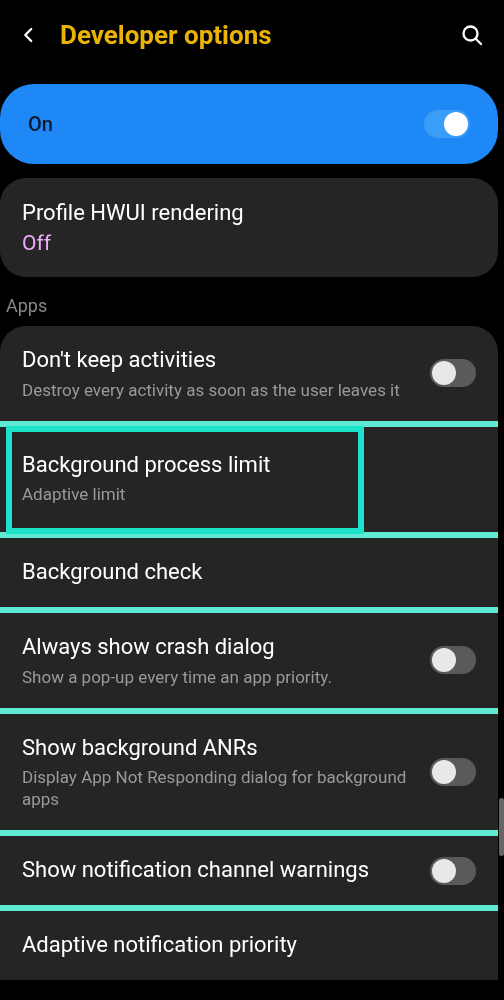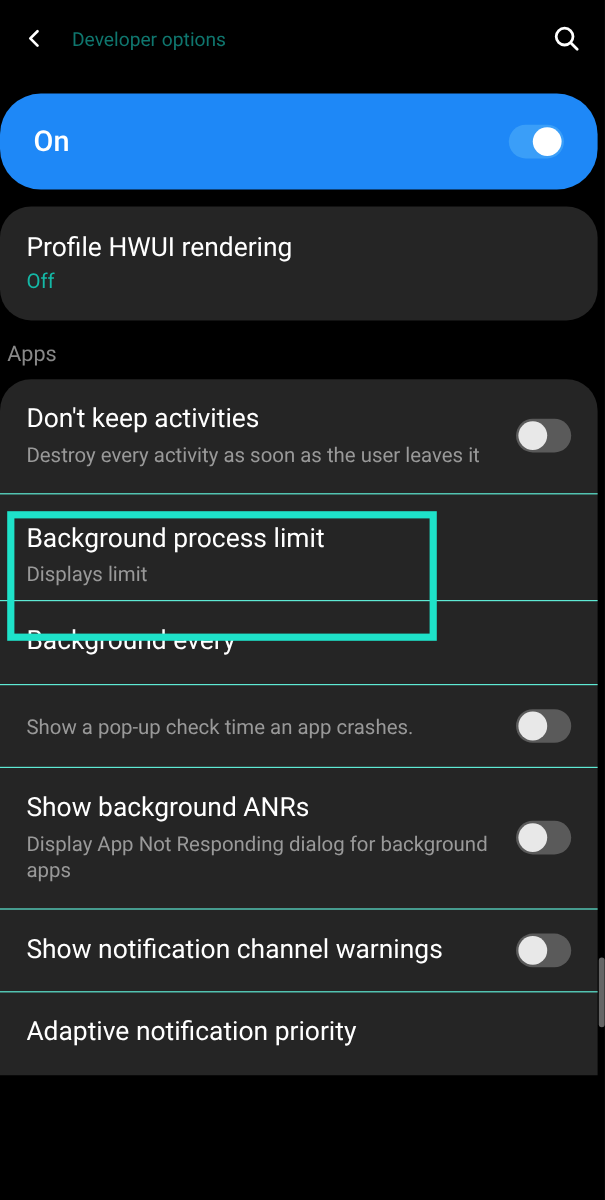--- a/index.html
+++ b/index.html
@@ -24,46 +24,46 @@
     }
     .back-icon {
       width: 18px;
       height: 18px;
     }
     .back-icon svg {
       width: 100%;
       height: 100%;
     }
     .title {
-      font-size: 16px;
-      font-weight: 400;
+      font-size: 26px;
+      font-weight: 700;
       flex: 1;
-      color: #0f766e;
+      color: #eab308;
     }
     .search-icon {
       width: 24px;
       height: 24px;
     }
     .search-icon svg {
       width: 100%;
       height: 100%;
     }
     .on-card {
       background: #1e88f7;
       margin: 10px 6px 14px 0px;
       border-radius: 34px;
       padding: 26px 28px;
       display: flex;
       align-items: center;
       justify-content: space-between;
     }
     .on-label {
-      font-size: 24px;
+      font-size: 20px;
       font-weight: 500;
-      color: #ffffff;
+      color: #0f172a;
     }
     .toggle {
       width: 46px;
       height: 28px;
       border-radius: 14px;
       position: relative;
       flex-shrink: 0;
     }
     .toggle-on-blue {
       background: #3a9ef8;
@@ -94,40 +94,40 @@
     }
     .card-item {
       padding: 20px 22px;
     }
     .item-title {
       font-size: 22px;
       color: #fff;
       margin-bottom: 6px;
     }
     .item-sub {
-      font-size: 17px;
-      color: #14b8a6;
+      font-size: 21px;
+      color: #f0abfc;
     }
     .section-header {
       font-size: 18px;
       color: #888;
       padding: 18px 22px 10px 6px;
     }
     .list-card {
       background: #252525;
       margin: 0 6px 0 0;
       border-radius: 26px 26px 0 0;
     }
     .list-item {
       padding: 20px 22px;
       display: flex;
       align-items: center;
       justify-content: space-between;
       gap: 16px;
-      border-bottom: 1px solid #5eead4;
+      border-bottom: 6px solid #5eead4;
       position: relative;
     }
     .list-item:last-child {
       border-bottom: none;
     }
     .list-text {
       flex: 1;
     }
     .list-title {
       font-size: 22px;
@@ -154,21 +154,21 @@
       position: absolute;
       right: 0;
       top: 798px;
       width: 5px;
       height: 58px;
       background: #666;
       border-radius: 3px;
     }
     .highlighted-item {
       padding-top: 24px;
-      padding-bottom: 10px;
+      padding-bottom: 27px;
       align-items: center;
     }
   </style>
 </head>
 <body>
 
 <div class="header">
   <div class="back-icon">
     <svg viewBox="0 0 24 24" fill="none" stroke="#fff" stroke-width="3" stroke-linecap="round" stroke-linejoin="round">
       <polyline points="15 4 7 12 15 20"></polyline>
@@ -206,33 +206,34 @@
       <div class="list-sub">Destroy every activity as soon as the user leaves it</div>
     </div>
     <div class="toggle toggle-off">
       <div class="toggle-knob"></div>
     </div>
   </div>
 
   <div class="list-item highlighted-item">
     <div class="list-text">
       <div class="list-title">Background process limit</div>
-      <div class="list-sub">Displays limit</div>
-    </div>
-  </div>
-
-  <div class="list-item">
-    <div class="list-text">
-      <div class="list-title">Background every</div>
-    </div>
-  </div>
-
-  <div class="list-item">
-    <div class="list-text">
-      <div class="list-sub">Show a pop-up check time an app crashes.</div>
+      <div class="list-sub">Adaptive limit</div>
+    </div>
+  </div>
+
+  <div class="list-item">
+    <div class="list-text">
+      <div class="list-title">Background check</div>
+    </div>
+  </div>
+
+  <div class="list-item">
+    <div class="list-text">
+      <div class="list-title">Always show crash dialog</div>
+      <div class="list-sub">Show a pop-up every time an app priority.</div>
     </div>
     <div class="toggle toggle-off">
       <div class="toggle-knob"></div>
     </div>
   </div>
 
   <div class="list-item">
     <div class="list-text">
       <div class="list-title">Show background ANRs</div>
       <div class="list-sub">Display App Not Responding dialog for background apps</div>

